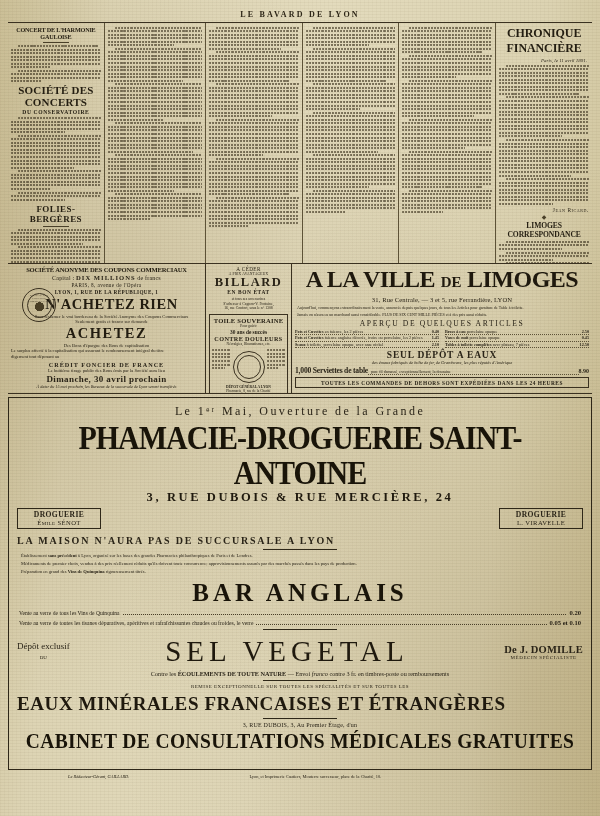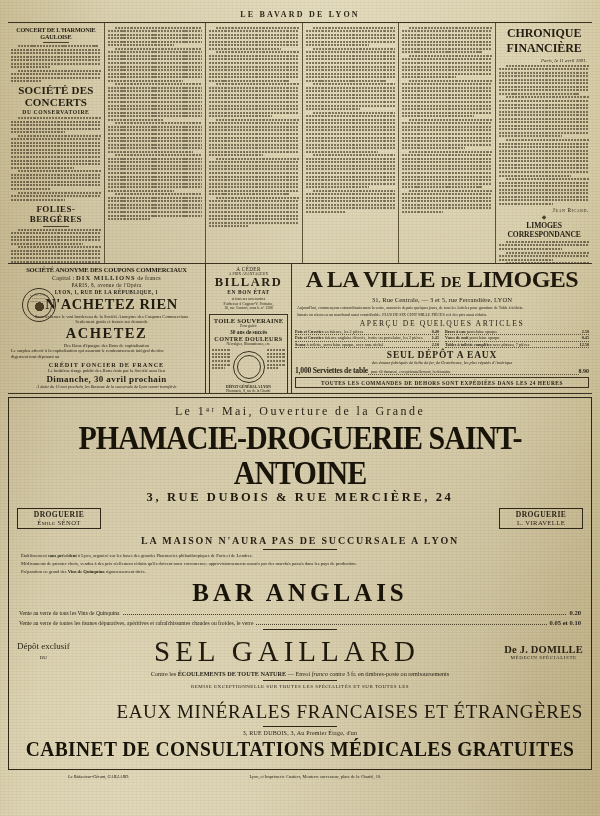--- a/index.html
+++ b/index.html
@@ -161,41 +161,41 @@
   }
   .ph-addr{font-size:12.5px;font-weight:700;text-align:center;letter-spacing:2.6px;margin-top:8px;color:#1f190e;}
   .ph-row{display:flex;align-items:center;justify-content:space-between;margin-top:3px;}
   .ph-badge{border:1.2px solid #2e2718;padding:1px 5px 2px;text-align:center;min-width:72px;}
   .ph-badge .b1{font-size:7.6px;font-weight:700;letter-spacing:.4px;}
   .ph-badge .b2{font-size:6.6px;letter-spacing:.4px;font-variant:small-caps;}
   .ph-mid{flex:1;text-align:center;}
   .ph-mid .near{font-size:5.4px;letter-spacing:1px;}
   .ph-mid .lyon{font-size:13px;letter-spacing:1.5px;display:flex;align-items:center;justify-content:center;gap:5px;}
   .ph-mid .lyon .dash{height:0;border-top:1px solid #3a3120;width:56px;}
-  .ph-maison{font-size:10px;font-weight:700;text-align:center;letter-spacing:1.8px;margin-top:6px;}
+  .ph-maison{font-size:10px;font-weight:700;text-align:left;letter-spacing:1.8px;margin-top:6px;}
   .hr-short{width:74px;height:0;border-top:1.6px solid #2e2718;margin:3px auto;}
   .ph-para{font-size:4.6px;line-height:6px;text-align:justify;margin:2px 4px 0;}
   .ph-para b{font-weight:700;}
   .ph-bar{font-size:25px;font-weight:700;text-align:center;letter-spacing:4px;margin-top:4px;color:#191409;}
   .ph-pr{display:flex;align-items:baseline;font-size:5.6px;margin:2px 2px 0;}
   .ph-pr .t{white-space:nowrap;}
   .ph-pr .dots{flex:1;border-bottom:1px dotted #4a4029;margin:0 3px 1.5px;}
   .ph-pr .v{font-weight:700;font-size:6.6px;}
   .ph-sel{display:flex;align-items:center;justify-content:space-between;margin-top:5px;}
   .ph-sel .lf{font-size:9px;text-align:center;line-height:11px;}
   .ph-sel .lf .nm{font-size:7px;font-variant:small-caps;}
   .ph-sel .ctr{font-size:29px;letter-spacing:5px;font-weight:400;color:#1f190e;}
   .ph-sel .rt{text-align:center;}
   .ph-sel .rt .r1{font-size:10.5px;font-weight:700;letter-spacing:.2px;}
   .ph-sel .rt .r2{font-size:5px;letter-spacing:.6px;}
   .ph-contre{font-size:6.2px;text-align:center;margin-top:2px;letter-spacing:0;}
   .ph-contre b{font-weight:700;}
   .ph-contre i{font-style:italic;}
   .ph-remise{font-size:5px;text-align:center;letter-spacing:.5px;margin-top:3px;}
-  .ph-eaux{font-size:19px;font-weight:400;text-align:right;letter-spacing:.6px;margin-top:12px;color:#1f190e;}
+  .ph-eaux{font-size:19px;font-weight:700;text-align:left;letter-spacing:.6px;margin-top:4px;color:#1f190e;}
   .ph-ouv{font-size:14px;text-align:center;letter-spacing:3px;margin-top:5px;}
   .ph-rue{font-size:6px;text-align:center;letter-spacing:.2px;margin-top:1px;}
   .ph-cab{font-size:19.5px;font-weight:700;text-align:center;letter-spacing:.4px;margin-top:1px;color:#191409;
     transform:scaleY(1.1);transform-origin:center top;}
 
   .footer{display:flex;justify-content:flex-start;gap:120px;font-size:4.4px;margin-top:4px;padding-left:60px;}
   .footer .it{font-style:italic;}
 </style>
 </head>
 <body>
@@ -735,21 +735,21 @@
         <span class="dots"></span>
         <span class="v">0.05 et 0.10</span>
       </div>
       <div class="hr-short"></div>
 
       <div class="ph-sel">
         <div class="lf">
           <div>Dépôt exclusif</div>
           <div class="nm">du</div>
         </div>
-        <div class="ctr">SEL GAILLARD</div>
+        <div class="ctr">SEL VEGETAL</div>
         <div class="rt">
           <div class="r1">De J. DOMILLE</div>
           <div class="r2">MÉDECIN SPÉCIALISTE</div>
         </div>
       </div>
 
       <div class="ph-contre">
         <span>Contre les</span>
         <b>ÉCOULEMENTS DE TOUTE NATURE</b>
         <span>— Envoi</span>

